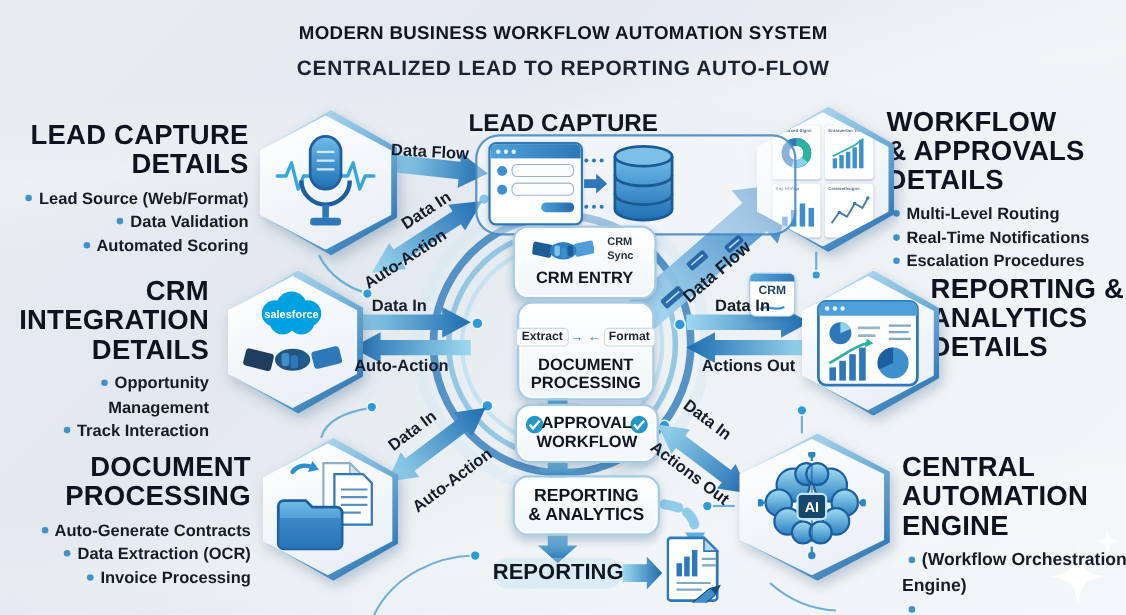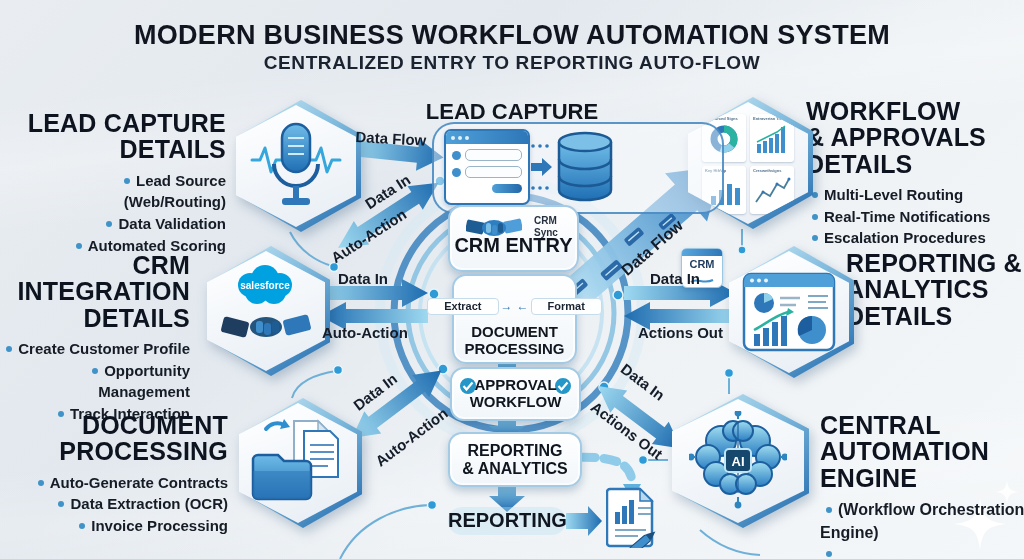--- a/index.html
+++ b/index.html
@@ -2,42 +2,42 @@
 <html><head>
 <meta charset="utf-8">
 <style>
   html,body{margin:0;padding:0;}
   body{font-family:"Liberation Sans",sans-serif;}
   #stage{position:relative;width:1024px;height:559px;overflow:hidden;
     background:linear-gradient(135deg,#e9edf1 0%,#e2e8ee 35%,#eef2f5 60%,#f4f7f9 100%);}
   .abs{position:absolute;}
   .streak{position:absolute;pointer-events:none;background:linear-gradient(to bottom,rgba(255,255,255,0),rgba(255,255,255,.55),rgba(255,255,255,0));}
   
-  .title{left:0;top:20px;width:1024px;text-align:center;font-size:27px;font-weight:800;letter-spacing:.3px;color:#10151f;}
+  .title{left:0;top:20px;width:1024px;text-align:center;font-size:17px;font-weight:800;letter-spacing:.3px;color:#10151f;}
   .subtitle{left:0;top:52px;width:1024px;text-align:center;font-size:19px;font-weight:600;letter-spacing:.6px;color:#1b2330;}
   
   .section{position:absolute;}
   .sec-h{font-weight:800;color:#0e141f;font-size:25px;line-height:1.05;white-space:pre-line;letter-spacing:.2px;}
   .bullets{margin-top:7px;}
   .bullet{font-size:15px;font-weight:700;color:#161c26;line-height:1.45;}
   .dot{display:inline-block;width:6px;height:6px;border-radius:50%;background:#3f93c8;margin:0 6px 2px 6px;vertical-align:middle;}
   .ta-r{text-align:right;} .ta-l{text-align:left;}
   
   .hex{position:absolute;filter:drop-shadow(3px 5px 6px rgba(35,75,115,.28));padding-left:10px;}
   .hexb{width:100%;height:100%;clip-path:polygon(50% 0,100% 26%,100% 74%,50% 100%,0 74%,0 26%);
     background:linear-gradient(140deg,#cdeaf6 0%,#7db9dd 45%,#1d66ab 100%);}
   .hexi{position:absolute;inset:5px;clip-path:polygon(50% 0,100% 26%,100% 74%,50% 100%,0 74%,0 26%);
     background:linear-gradient(160deg,#fdfeff 10%,#e9eff5 90%);display:flex;align-items:center;justify-content:center;}
   
   .ccard{position:absolute;background:linear-gradient(180deg,#ffffff 0%,#f1f6fa 100%);
-    border:2px solid #a3cbe5;border-radius:14px;box-shadow:0 4px 8px rgba(25,70,115,.25),inset 0 0 0 2px rgba(255,255,255,.7);}
+    border:2px solid #a3cbe5;border-radius:14px;box-shadow:0 4px 8px rgba(25,70,115,.25),inset 0 0 0 2px rgba(255,255,255,.7);margin-left:18px;}
   .ctext{font-weight:800;color:#10161f;text-align:center;white-space:pre-line;line-height:1.1;}
   .alabel{position:absolute;font-weight:700;font-size:15px;color:#141d29;white-space:nowrap;transform-origin:left top;}
   .pill{display:inline-block;background:rgba(255,255,255,.95);border:1px solid #c7dcea;border-radius:4px;
-    padding:0 16px;font-size:11px;font-weight:700;color:#1a2430;line-height:15px;}
+    padding:0 4px;font-size:11px;font-weight:700;color:#1a2430;line-height:15px;}
   .tinyarrow{color:#2e77b8;font-weight:700;font-size:12px;}
   
   .panel{position:absolute;border:2.5px solid rgba(62,132,192,.85);border-radius:22px;background:rgba(250,253,255,.45);}
   
   .formwin{position:absolute;background:#fff;border:2px solid #2e77b8;border-radius:7px;overflow:hidden;box-shadow:0 2px 4px rgba(30,80,130,.25);}
   .formbar{height:13px;background:linear-gradient(90deg,#4fa0d8,#2e77b8);display:flex;align-items:center;padding-left:5px;gap:3px;}
   .fdot{width:4px;height:4px;border-radius:50%;background:#dff0fa;}
   .frow{display:flex;align-items:center;gap:4px;margin:5px 6px 0 6px;}
   .fcirc{width:9px;height:9px;border-radius:50%;background:#3f8fcc;flex:none;}
   .ffield{flex:1;height:10px;border:1px solid #9ab4c8;border-radius:5px;background:#fbfdfe;}
@@ -177,38 +177,37 @@
       <polygon points="623,484 641,484 632,500" fill="#5fb0dc"></polygon>
     </g>
 
     <g fill="#ffffff">
       <path transform="translate(980,524)" d="M0,-26 C2.5,-7 7,-2.5 26,0 C7,2.5 2.5,7 0,26 C-2.5,7 -7,2.5 -26,0 C-7,-2.5 -2.5,-7 0,-26 Z" opacity=".95"></path>
       <path transform="translate(1007,492) scale(0.45)" d="M0,-26 C2.5,-7 7,-2.5 26,0 C7,2.5 2.5,7 0,26 C-2.5,7 -7,2.5 -26,0 C-7,-2.5 -2.5,-7 0,-26 Z" opacity=".8"></path>
     </g>
   </svg>
 
   <div class="abs title">MODERN BUSINESS WORKFLOW AUTOMATION SYSTEM</div>
-  <div class="abs subtitle">CENTRALIZED ENTRY TO REPORTING AUTO-FLOW</div>
+  <div class="abs subtitle">CENTRALIZED LEAD TO REPORTING AUTO-FLOW</div>
 
   <div class="section ta-r" style="left:14px;top:110px;width:212px;">
     <div class="sec-h">LEAD CAPTURE
 DETAILS</div>
     <div class="bullets">
-      <div class="bullet"><span class="dot"></span><span>Lead Source (Web/Routing)</span></div>
+      <div class="bullet"><span class="dot"></span><span>Lead Source (Web/Format)</span></div>
       <div class="bullet"><span class="dot"></span><span>Data Validation</span></div>
       <div class="bullet"><span class="dot"></span><span>Automated Scoring</span></div>
     </div>
   </div>
 
   <div class="section ta-r" style="left:0px;top:252px;width:190px;">
     <div class="sec-h">CRM
 INTEGRATION
 DETAILS</div>
     <div class="bullets">
-      <div class="bullet"><span class="dot"></span><span>Create Customer Profile</span></div>
       <div class="bullet"><span class="dot"></span><span>Opportunity Management</span></div>
       <div class="bullet"><span class="dot"></span><span>Track Interaction</span></div>
     </div>
   </div>
 
   <div class="section ta-r" style="left:16px;top:412px;width:212px;">
     <div class="sec-h">DOCUMENT
 PROCESSING</div>
     <div class="bullets">
       <div class="bullet"><span class="dot"></span><span>Auto-Generate Contracts</span></div>
@@ -472,21 +471,21 @@
   <div class="ccard" style="left:448px;top:205px;width:127px;height:63px;">
     <svg class="abs" style="left:16px;top:6px;" width="56" height="30" viewBox="0 0 56 30">
       <rect x="0" y="8" width="18" height="12" rx="2" fill="#1e5c94" transform="rotate(12 9 14)"></rect>
       <rect x="38" y="7" width="18" height="12" rx="2" fill="#4f9ed9" transform="rotate(-12 47 13)"></rect>
       <ellipse cx="28" cy="15" rx="12" ry="8" fill="#2e7fc2"></ellipse>
       <rect x="20" y="10" width="5" height="10" rx="2.5" fill="#7cc0e8"></rect>
       <rect x="26" y="12" width="5" height="10" rx="2.5" fill="#3f8fcc"></rect>
       <rect x="32" y="10" width="5" height="10" rx="2.5" fill="#1e5c94"></rect>
     </svg>
     <div class="abs" style="left:84px;top:8px;width:40px;font-size:10px;font-weight:700;color:#26313f;line-height:1.15;">CRM Sync</div>
-    <div class="abs ctext" style="left:0;top:27px;width:100%;font-size:20px;">CRM ENTRY</div>
+    <div class="abs ctext" style="left:0;top:38px;width:100%;font-size:15px;">CRM ENTRY</div>
   </div>
 
   <div class="ccard" style="left:452px;top:274px;width:121px;height:86px;">
     <div class="abs" style="left:0;top:14px;width:100%;display:flex;align-items:center;justify-content:center;gap:2px;">
       <span class="pill">Extract</span>
       <span class="tinyarrow">→</span>
       <svg width="26" height="32" viewBox="0 0 26 32">
         <path d="M2,1 h14 l8,8 v22 h-22 Z" fill="#ffffff" stroke="#2e77b8" stroke-width="2"></path>
         <path d="M16,1 l8,8 h-8 Z" fill="#bcd9ec"></path>
         <g stroke="#5a91c4" stroke-width="1.6">

